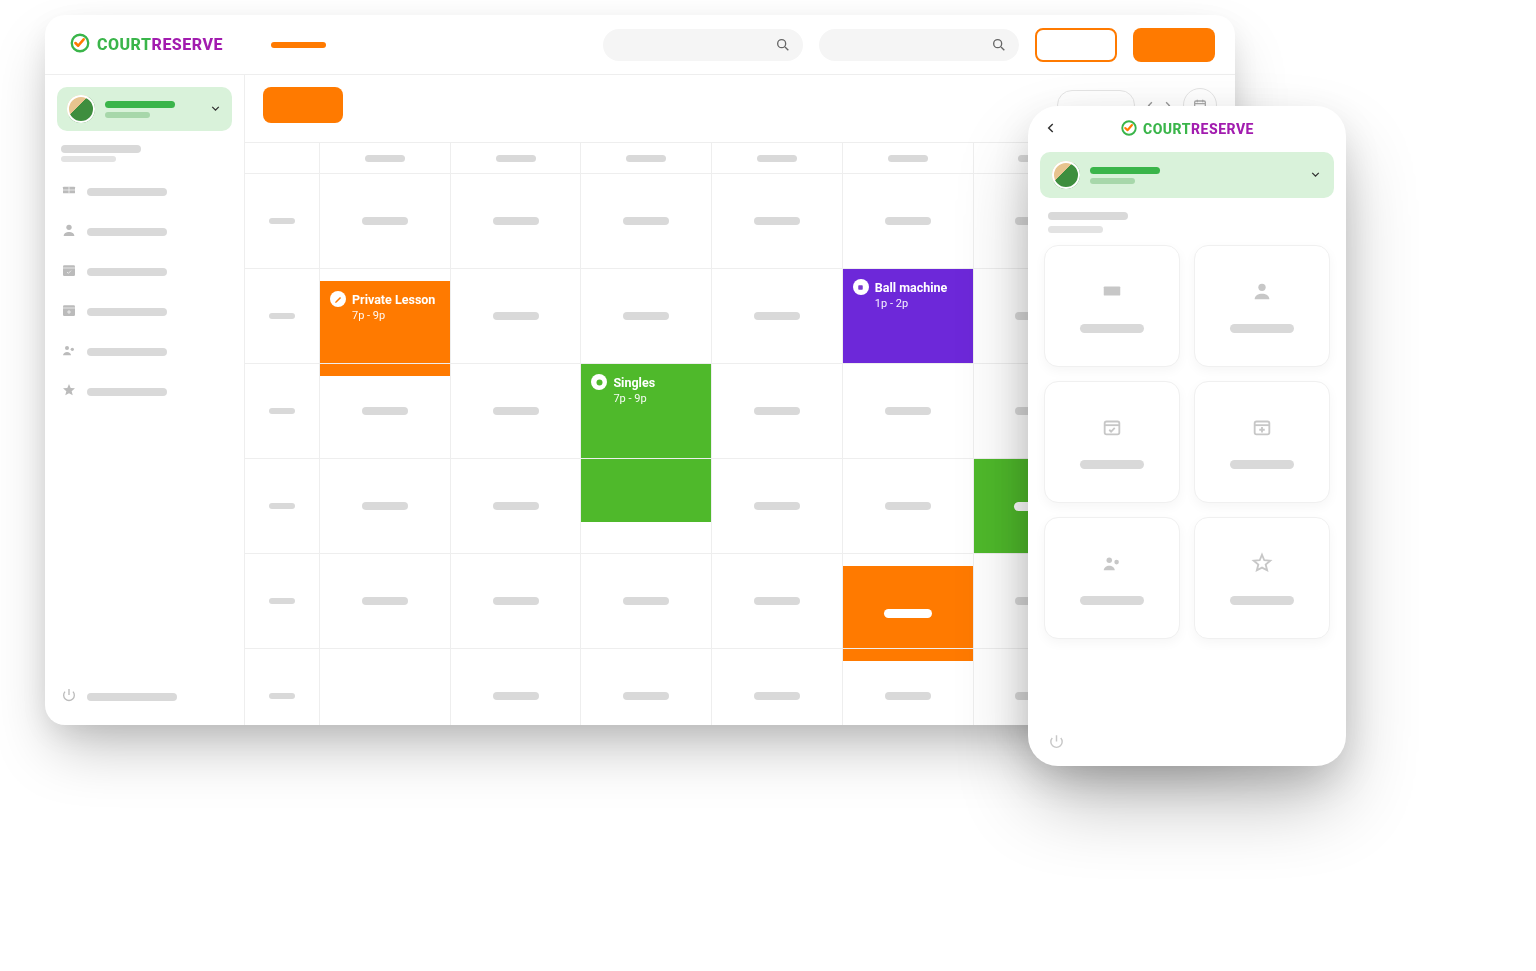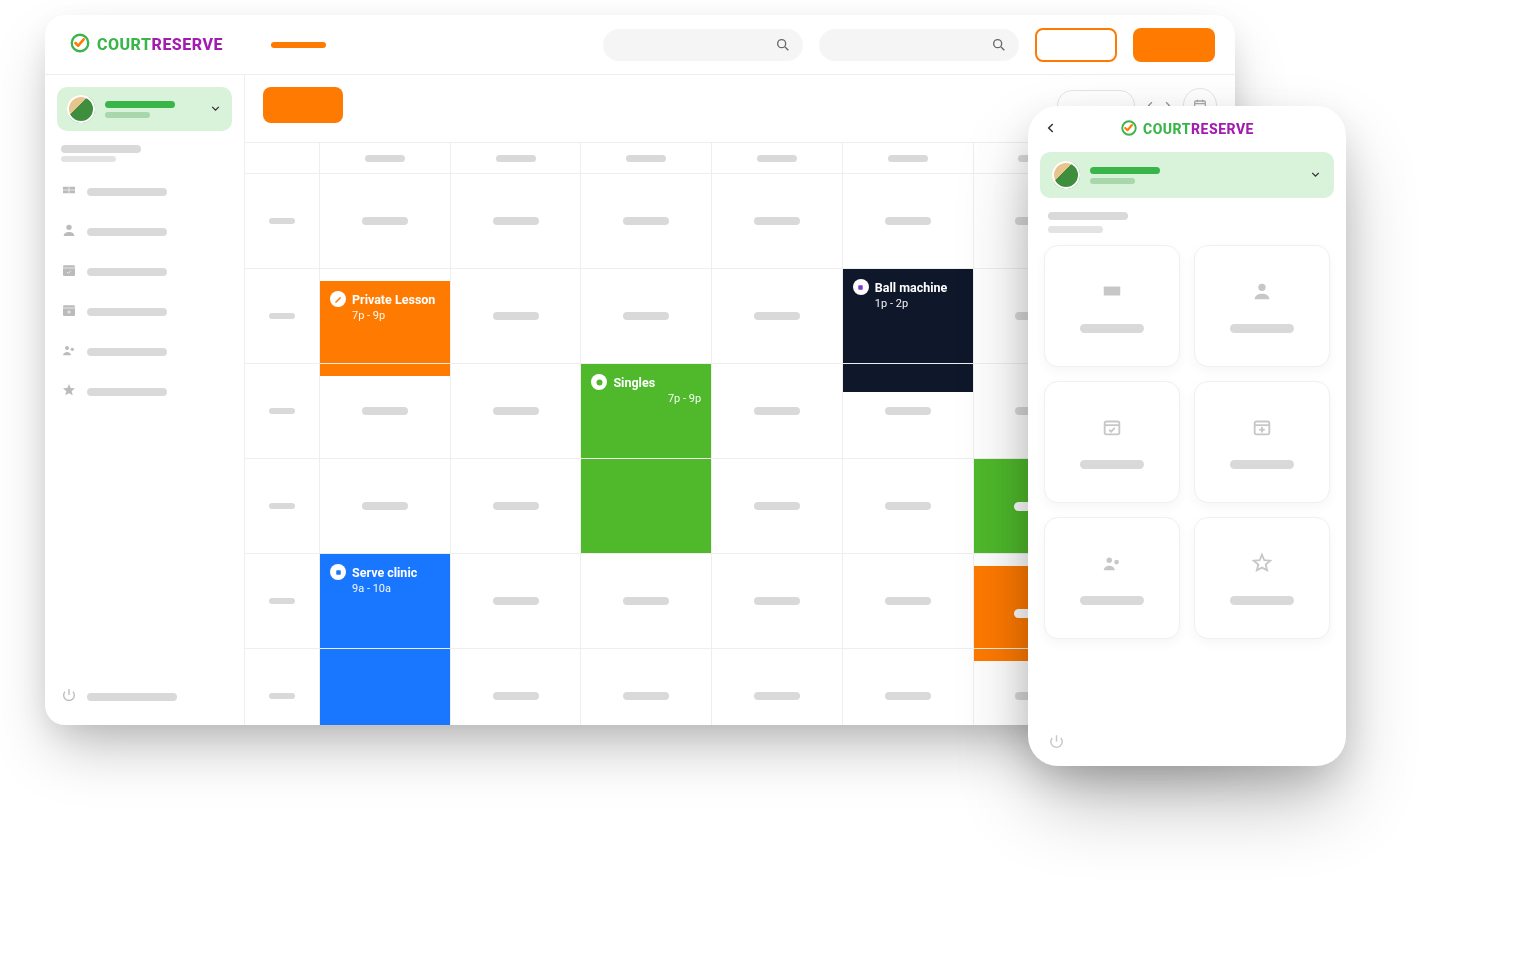--- a/index.html
+++ b/index.html
@@ -65,24 +65,24 @@
 .cell .placeholder.wht { background:#fff; height:9px; width:48px; }
 
 .event { position:absolute; left:0; right:0; top:0; color:#fff; padding:10px 10px; font-size:12px; display:flex; flex-direction:column; gap:2px;}
 .event .evrow { display:flex; align-items:center; gap:6px; }
 .event .evico { width:16px; height:16px; background:#fff; border-radius:50%; display:flex; align-items:center; justify-content:center; flex-shrink:0;}
 .event .evico svg { width:9px; height:9px; }
 .event .title { font-weight:700; font-size:12.5px; }
 .event .time { font-size:11px; opacity:.95; margin-left:22px; }
 
 .ev-orange { background:#ff7a00; height:95px;margin-top:12px; }
-.ev-purple { background:#0f172a; height:123px; }
+.ev-purple { background:#6d28d9; height:95px; }
 .ev-green  { background:#4fb92b; }
 .ev-blue   { background:#1976ff; }
-.ev-green.h2 { height:190px;text-align:right; }
+.ev-green.h2 { height:158px; }
 .ev-blue.h2  { height:190px; }
 .ev-green.flex,.ev-orange.flex { display:flex; align-items:center; justify-content:center; }
 
 
 .mobile {
   position:absolute; left:1028px; top:106px; width:318px; height:660px;
   background:#fff; border-radius:30px;
   box-shadow:0 40px 80px -10px rgba(0,0,0,.3), 0 15px 40px -5px rgba(0,0,0,.15);
   display:flex; flex-direction:column; overflow:hidden;
 }
@@ -401,33 +401,20 @@
             <div class="cell">
                 <span class="placeholder"></span>
               </div>
           </div>
 
           <div class="grid-row">
             <div class="cell timecol">
                 <span class="headtxt"></span>
               </div>
             <div class="cell">
-              <div class="event ev-blue h2">
-                <div class="evrow">
-                    <span class="evico">
-                      <svg viewBox="0 0 24 24">
-                        <rect x="6" y="6" width="12" height="12" rx="2" fill="#1976ff"></rect>
-                      </svg>
-                    </span>
-                    <span class="title">Serve clinic</span>
-                  </div>
-                <span class="time">9a - 10a</span>
-              </div>
-            </div>
-            <div class="cell">
                 <span class="placeholder"></span>
               </div>
             <div class="cell">
                 <span class="placeholder"></span>
               </div>
             <div class="cell">
                 <span class="placeholder"></span>
               </div>
             <div class="cell">
                 <span class="placeholder"></span>

